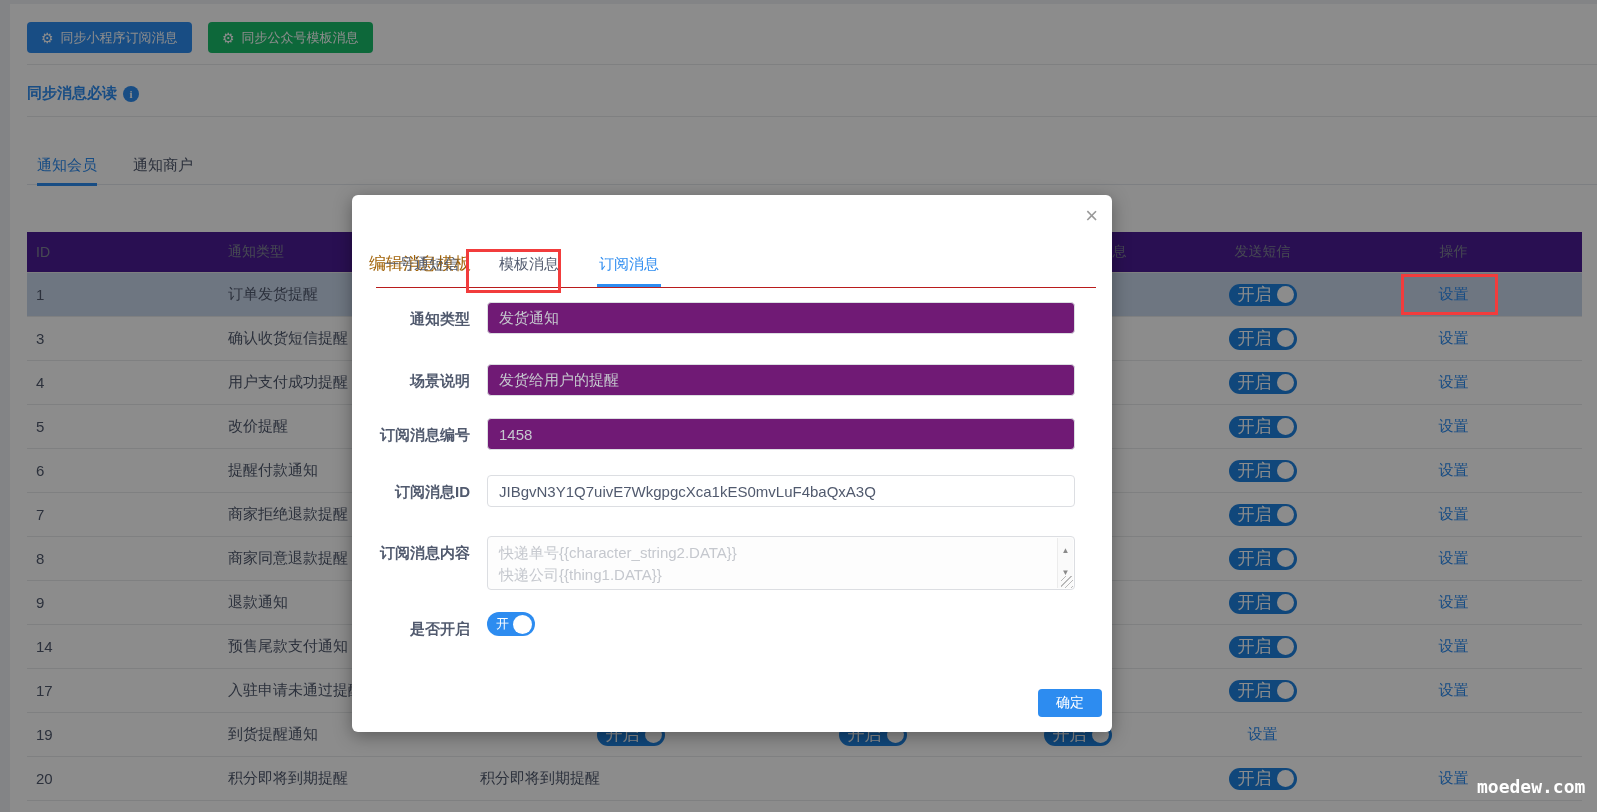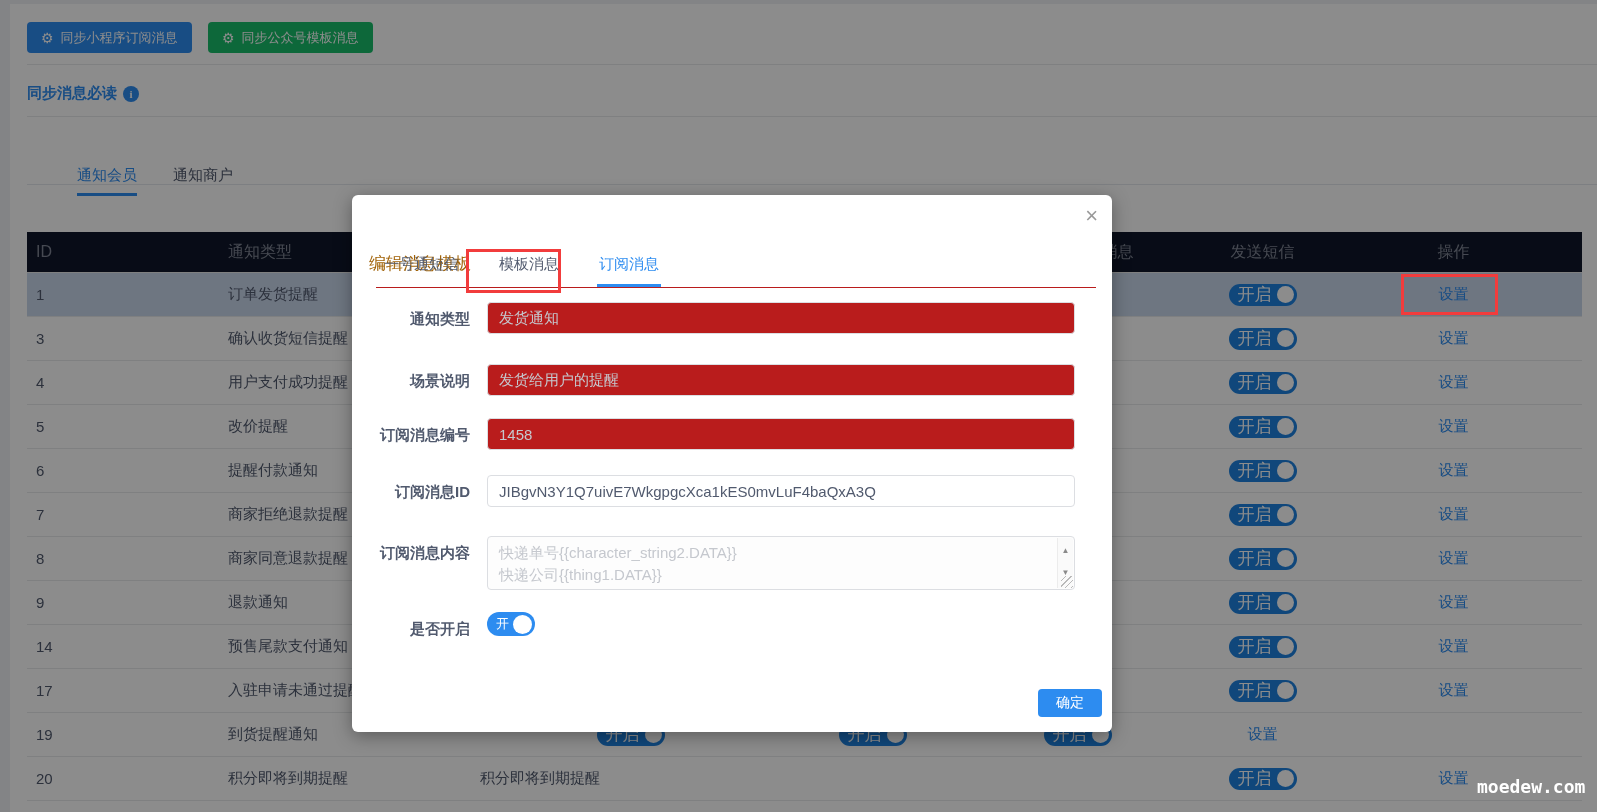--- a/index.html
+++ b/index.html
@@ -17,30 +17,30 @@
   
   .notice { position:absolute; left:17px; top:80px; color:#2d8cf0; font-weight:bold;
     font-size:15px; display:flex; align-items:center; gap:6px; cursor:pointer; }
   .info-ic { width:16px; height:16px; border-radius:50%; background:#2d8cf0; color:#fff;
     font-size:11px; font-weight:bold; display:inline-flex; align-items:center;
     justify-content:center; font-family:"Liberation Serif",serif; }
 
   
   .ptabs { position:absolute; left:17px; right:0; top:146px; height:35px;
     border-bottom:1px solid #e4e7ed; }
-  .ptab { position:absolute; top:16px; font-size:15px; color:#515a6e; cursor:pointer;margin-left:40px; }
+  .ptab { position:absolute; top:6px; font-size:15px; color:#515a6e; cursor:pointer; }
   .ptab.active { color:#2d8cf0; }
   .ptab.active::after { content:""; position:absolute; left:0; right:0; bottom:-11px;
     height:3px; background:#2d8cf0; }
 
   
   .tbl { position:absolute; left:17px; top:228px; width:1555px; font-size:15px; color:#515a6e; }
   .trow { display:grid; grid-template-columns:192px 252px 319px 165px 245px 125px 1fr;
     align-items:center; border-bottom:1px solid #e8eaec; height:44px; background:#fff; }
-  .trow.head { height:41px; background:#0f172a; color:#808695; font-size:16px; }
+  .trow.head { height:41px; background:#4c1d95; color:#808695; font-size:14px; }
   .trow.sel { background:#c9d7ec; }
   .tc { padding-left:9px; overflow:hidden; white-space:nowrap; }
   .tc.ctr { text-align:center; padding-left:0; display:flex; justify-content:center; }
   .setlink { color:#2d8cf0; cursor:pointer; }
 
   
   .sw { display:inline-flex; align-items:center; background:#1e82e0; border-radius:11px;
     height:22px; padding:0 3px 0 9px; cursor:pointer; }
   .sw .swt { color:#fff; font-size:17px; margin-right:5px; }
   .sw .knob { width:17px; height:17px; border-radius:50%; background:#fff; }
@@ -59,21 +59,21 @@
     border-bottom:1px solid #b91c1c; display:flex; gap:40px; padding-left:8px; }
   .m-tab { font-size:15px; color:#515a6e; cursor:pointer; position:relative; padding-bottom:12px; }
   .m-tab.active { color:#2d8cf0; }
   .m-tab.active::after { content:""; position:absolute; left:-2px; right:-2px; bottom:0;
     height:3px; background:#2d8cf0; }
   .flabel { position:absolute; left:0; width:118px; text-align:right; font-weight:bold;
     color:#515a6e; font-size:15px; }
   .finput { position:absolute; left:135px; width:588px; height:32px;
     border:1px solid #dcdee2; border-radius:4px; font-size:15px; color:#515a6e;
     padding:0 11px; display:flex; align-items:center; background:#fff; white-space:nowrap; overflow:hidden; }
-  .finput.dis { background:#b91c1c; color:#c5c8ce; }
+  .finput.dis { background:#701a75; color:#c5c8ce; }
   .ftext { position:absolute; left:135px; width:588px; height:54px;
     border:1px solid #dcdee2; border-radius:4px; background:#fdfdfd; color:#c5c8ce;
     font-size:15px; padding:5px 24px 5px 11px; line-height:22px; white-space:pre-line; }
   .sbar { position:absolute; right:1px; top:1px; bottom:1px; width:16px;
     background:#fafafa; border-left:1px solid #ececec; border-radius:0 3px 3px 0;
     display:flex; flex-direction:column; align-items:center; justify-content:space-between;
     font-size:8px; color:#8a8a8a; padding:2px 0 12px 0; }
   .grip { position:absolute; right:1px; bottom:1px; width:12px; height:12px;
     background:repeating-linear-gradient(135deg, transparent 0 3px, #b9b9b9 3px 4px); }
   .msw { display:inline-flex; align-items:center; background:#2d8cf0; border-radius:12px;

